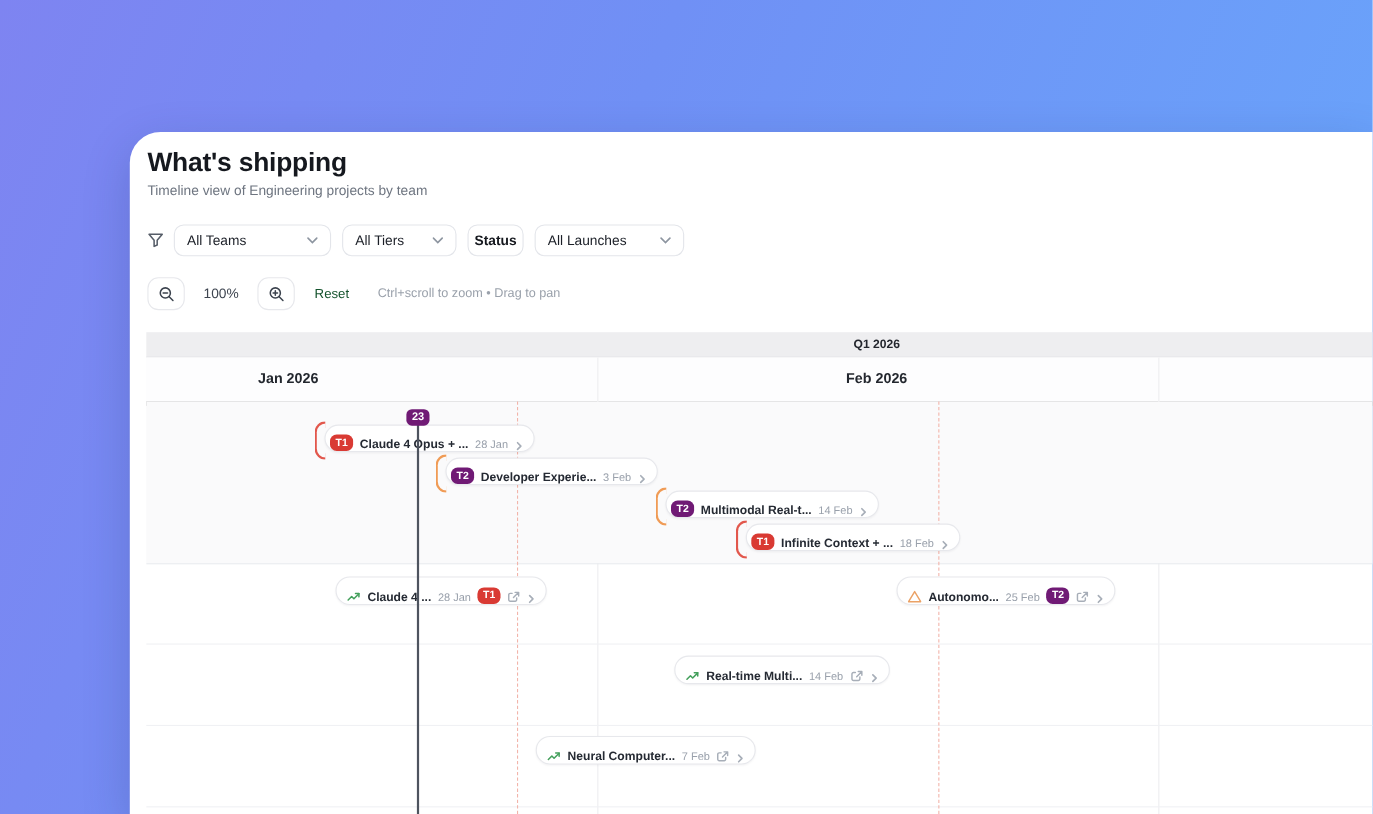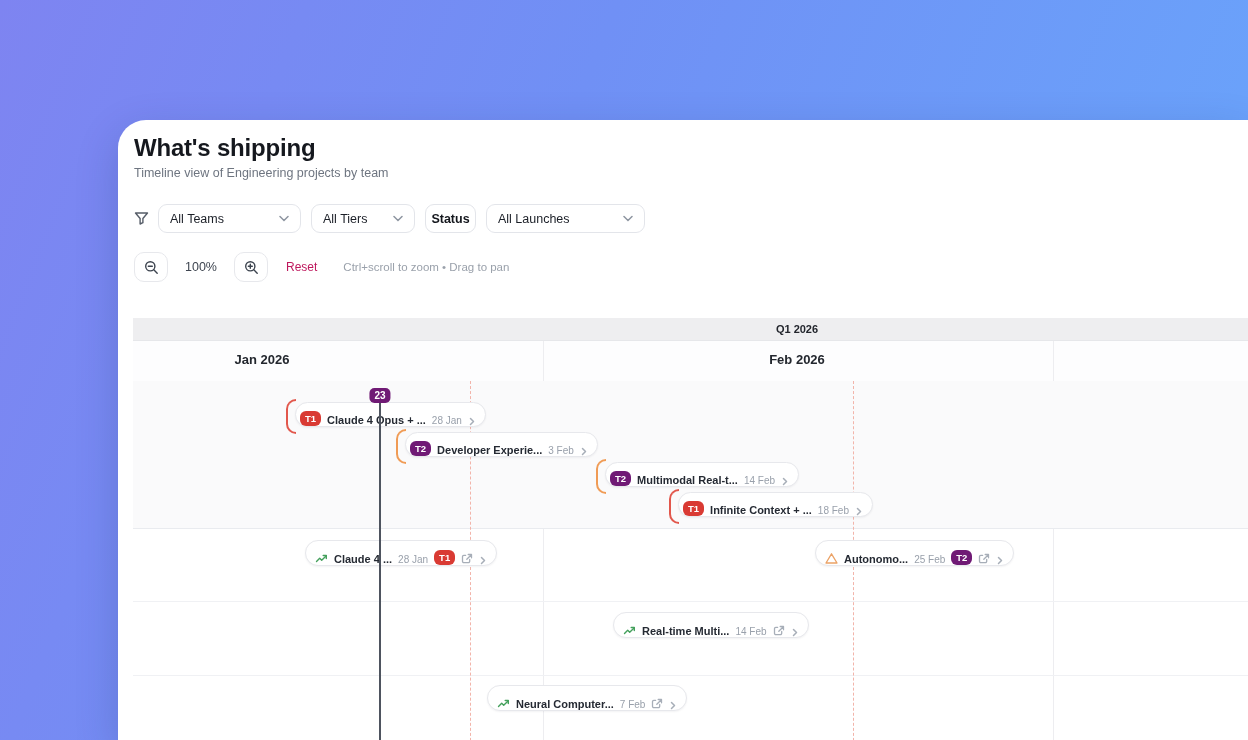--- a/index.html
+++ b/index.html
@@ -10,31 +10,31 @@
   .page-sub{position:absolute;left:16px;top:46px;margin:0;font-size:12.5px;color:#6e7580;}
 
   
   .filters{position:absolute;left:16px;top:84px;display:flex;align-items:center;}
   .funnel{margin-right:9px;display:flex;align-items:center;}
   .fbox{height:29px;box-sizing:border-box;border:1px solid #e3e5ea;border-radius:9px;background:#fff;display:flex;align-items:center;justify-content:space-between;padding:0 11px;font-size:12.5px;color:#1b1f27;font-weight:500;margin-right:10px;cursor:pointer;}
   .fbox .chev{margin-left:10px;}
   .w-teams{width:143px;}
   .w-tiers{width:104px;}
   .w-status{width:51px;justify-content:center;font-weight:600;color:#14171d;}
-  .w-launches{width:159px;}
+  .w-launches{width:136px;}
 
   
   .zoombar{position:absolute;left:16px;top:132px;display:flex;align-items:center;}
   .zbtn{width:34px;height:30px;box-sizing:border-box;border:1px solid #e7e8ec;border-radius:10px;background:#fff;display:flex;align-items:center;justify-content:center;cursor:pointer;}
   .zlevel{width:66px;text-align:center;font-size:12.5px;color:#3e4550;font-weight:500;}
-  .zreset{margin-left:18px;font-size:12px;color:#be185d;cursor:pointer;}
+  .zreset{margin-left:18px;font-size:12px;color:#14532d;cursor:pointer;}
   .zhint{margin-left:26px;font-size:11.5px;color:#9aa1ab;}
 
   
-  .timeline{position:absolute;left:15px;top:198px;width:1115px;height:318px;}
+  .timeline{position:absolute;left:15px;top:182px;width:1115px;height:318px;}
   .qbar{position:absolute;left:0;top:0;width:1115px;height:22px;background:#eeeef0;border-bottom:1px solid #e6e7ea;}
   .qlabel{position:absolute;left:664px;top:5px;transform:translateX(-50%);font-size:11px;font-weight:700;color:#23262d;}
   .mrow{position:absolute;left:0;top:23px;width:1115px;height:40px;border-bottom:4px solid #a3a3a3;background:#fdfdfe;}
   .mlabel{position:absolute;top:11px;transform:translateX(-50%);font-size:13px;font-weight:600;color:#23272e;}
   .tbody{position:absolute;left:0;top:63px;width:1115px;height:375px;}
   .band1{position:absolute;left:0;top:0;width:1115px;height:147px;background:#fafafb;}
   .hline{position:absolute;left:0;width:1115px;height:1px;background:#f0f1f4;}
   .vmonth{position:absolute;top:23px;width:1px;height:415px;background:#ededf0;}
   .vdash{position:absolute;top:63px;height:375px;width:0;border-left:1px dashed #f2b4aa;z-index:2;}
   .todayline{position:absolute;top:72px;width:2px;height:366px;background:#4e545f;z-index:8;}

